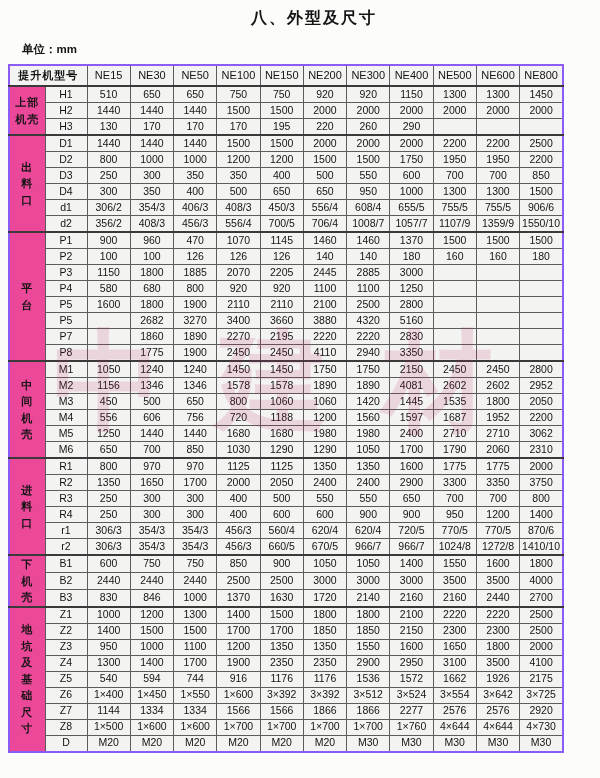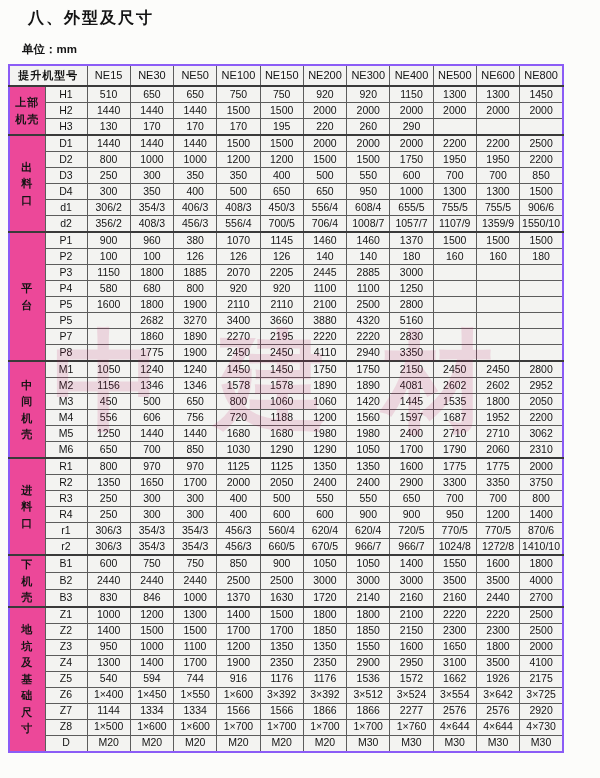--- a/index.html
+++ b/index.html
@@ -8,20 +8,21 @@
     background:#fcfcfa;
     font-family:"Liberation Sans","DejaVu Sans",sans-serif;
     color:#141414;
     position:relative;
     overflow:hidden;
   }
   .page-title{
     font-size:16px;font-weight:bold;
     margin:8px 0 12px 28px;
     letter-spacing:2px;
+    text-align:center;
   }
   .caption-row{
     width:556px;
     margin:13px 0 7px 22px;
     display:flex;justify-content:space-between;align-items:flex-end;
   }
   .caption-left{font-weight:bold;font-size:12.5px;letter-spacing:.5px;}
   .caption-right{font-weight:bold;font-size:11.5px;padding-right:14px;}
   table{
     border-collapse:collapse;table-layout:fixed;
@@ -228,21 +229,21 @@
         <td>1107/9</td>
         <td>1359/9</td>
         <td>1550/10</td>
       </tr>
       <tr class="gstart">
         <td class="glabel" rowspan="8">平
 台</td>
         <td class="rlabel">P1</td>
         <td>900</td>
         <td>960</td>
-        <td>380</td>
+        <td>470</td>
         <td>1070</td>
         <td>1145</td>
         <td>1460</td>
         <td>1460</td>
         <td>1370</td>
         <td>1500</td>
         <td>1500</td>
         <td>1500</td>
       </tr>
       <tr>

